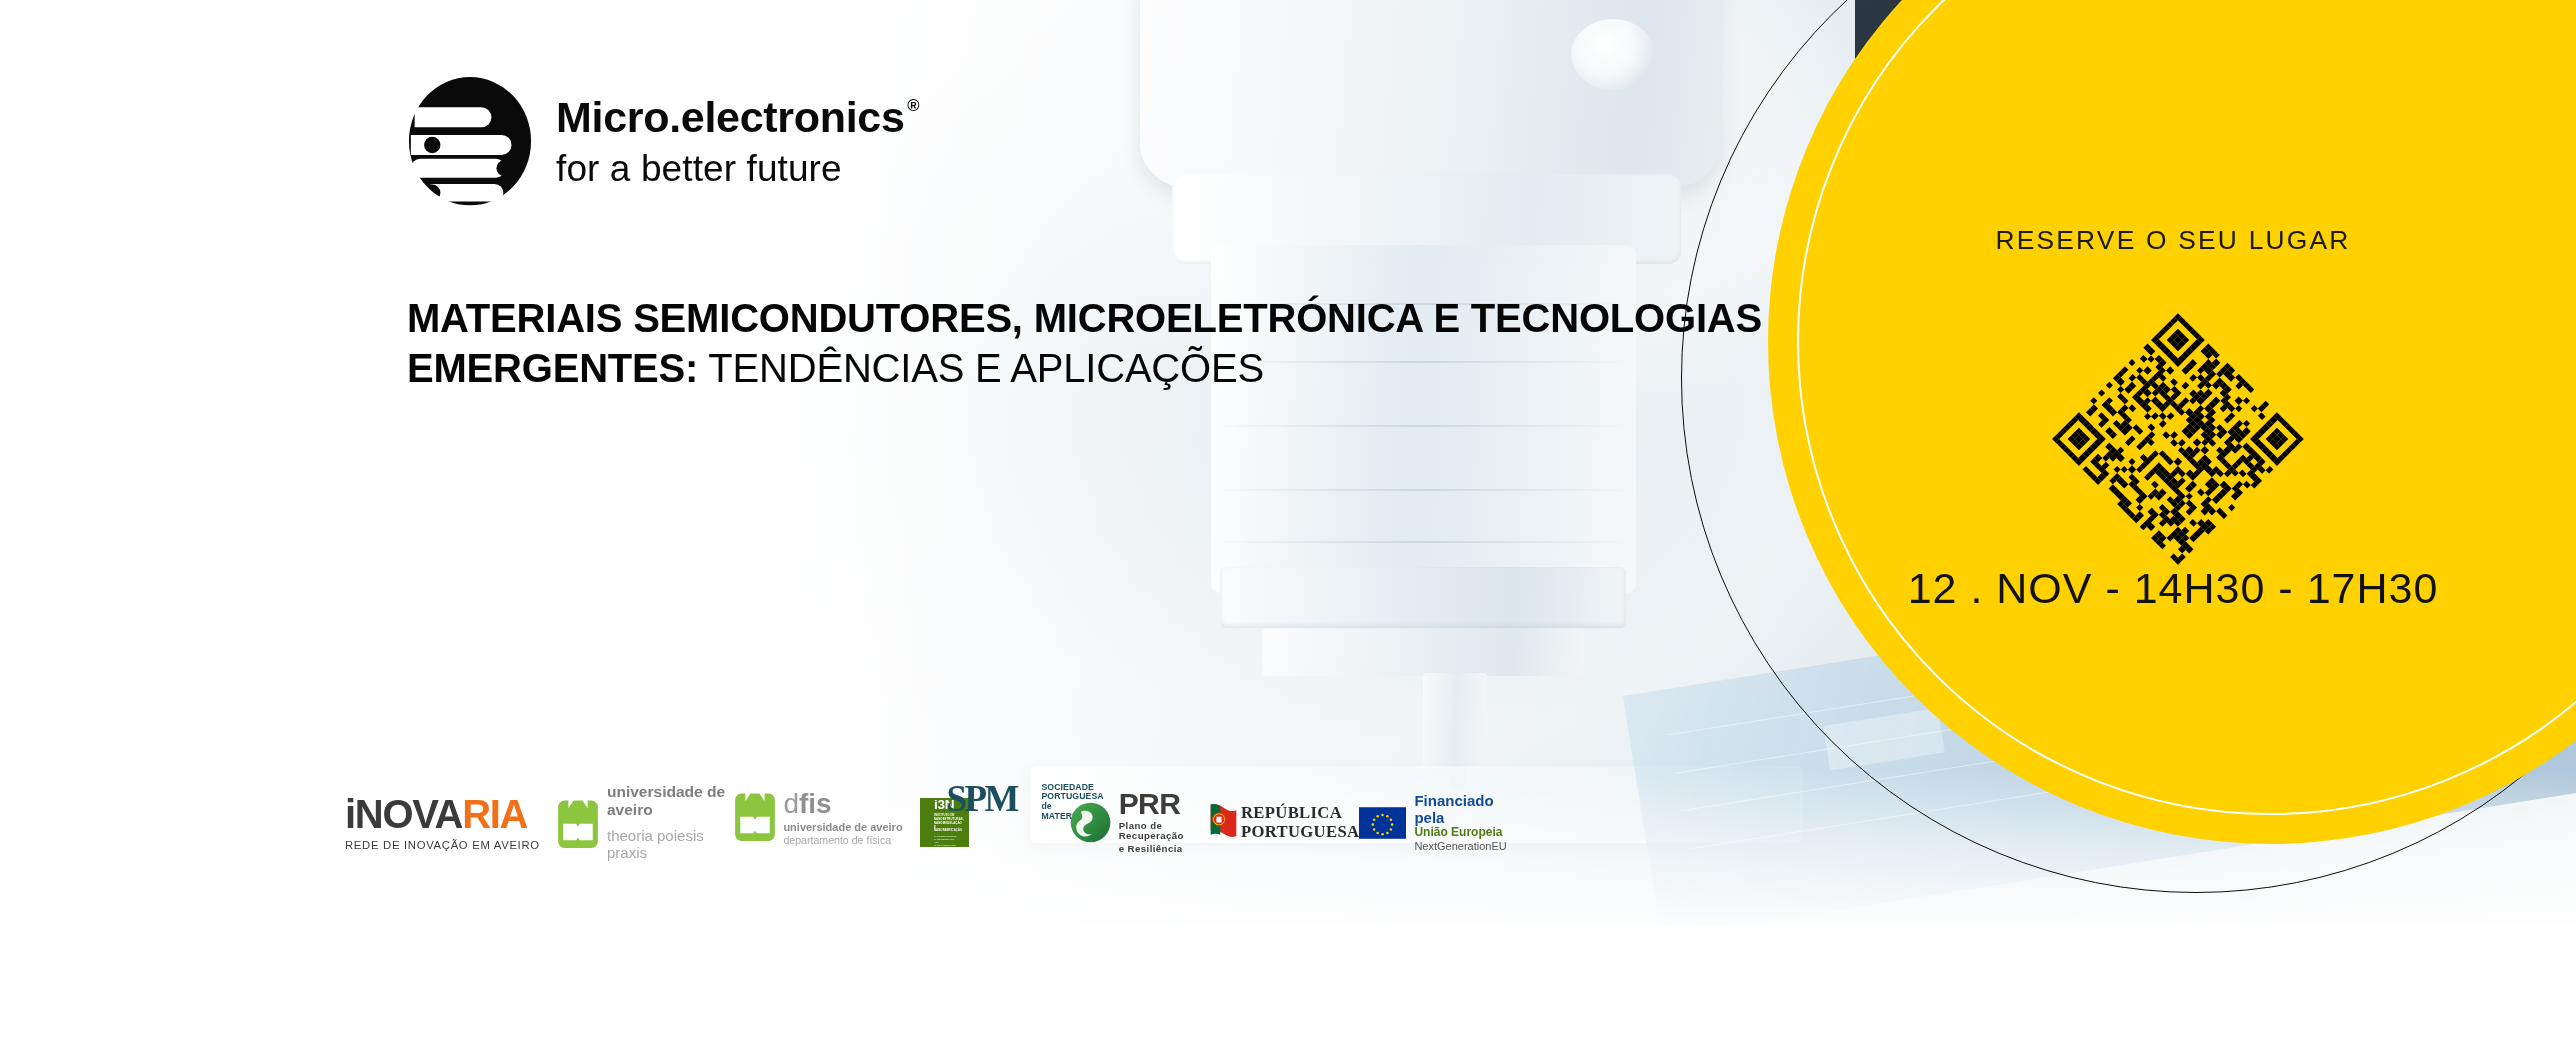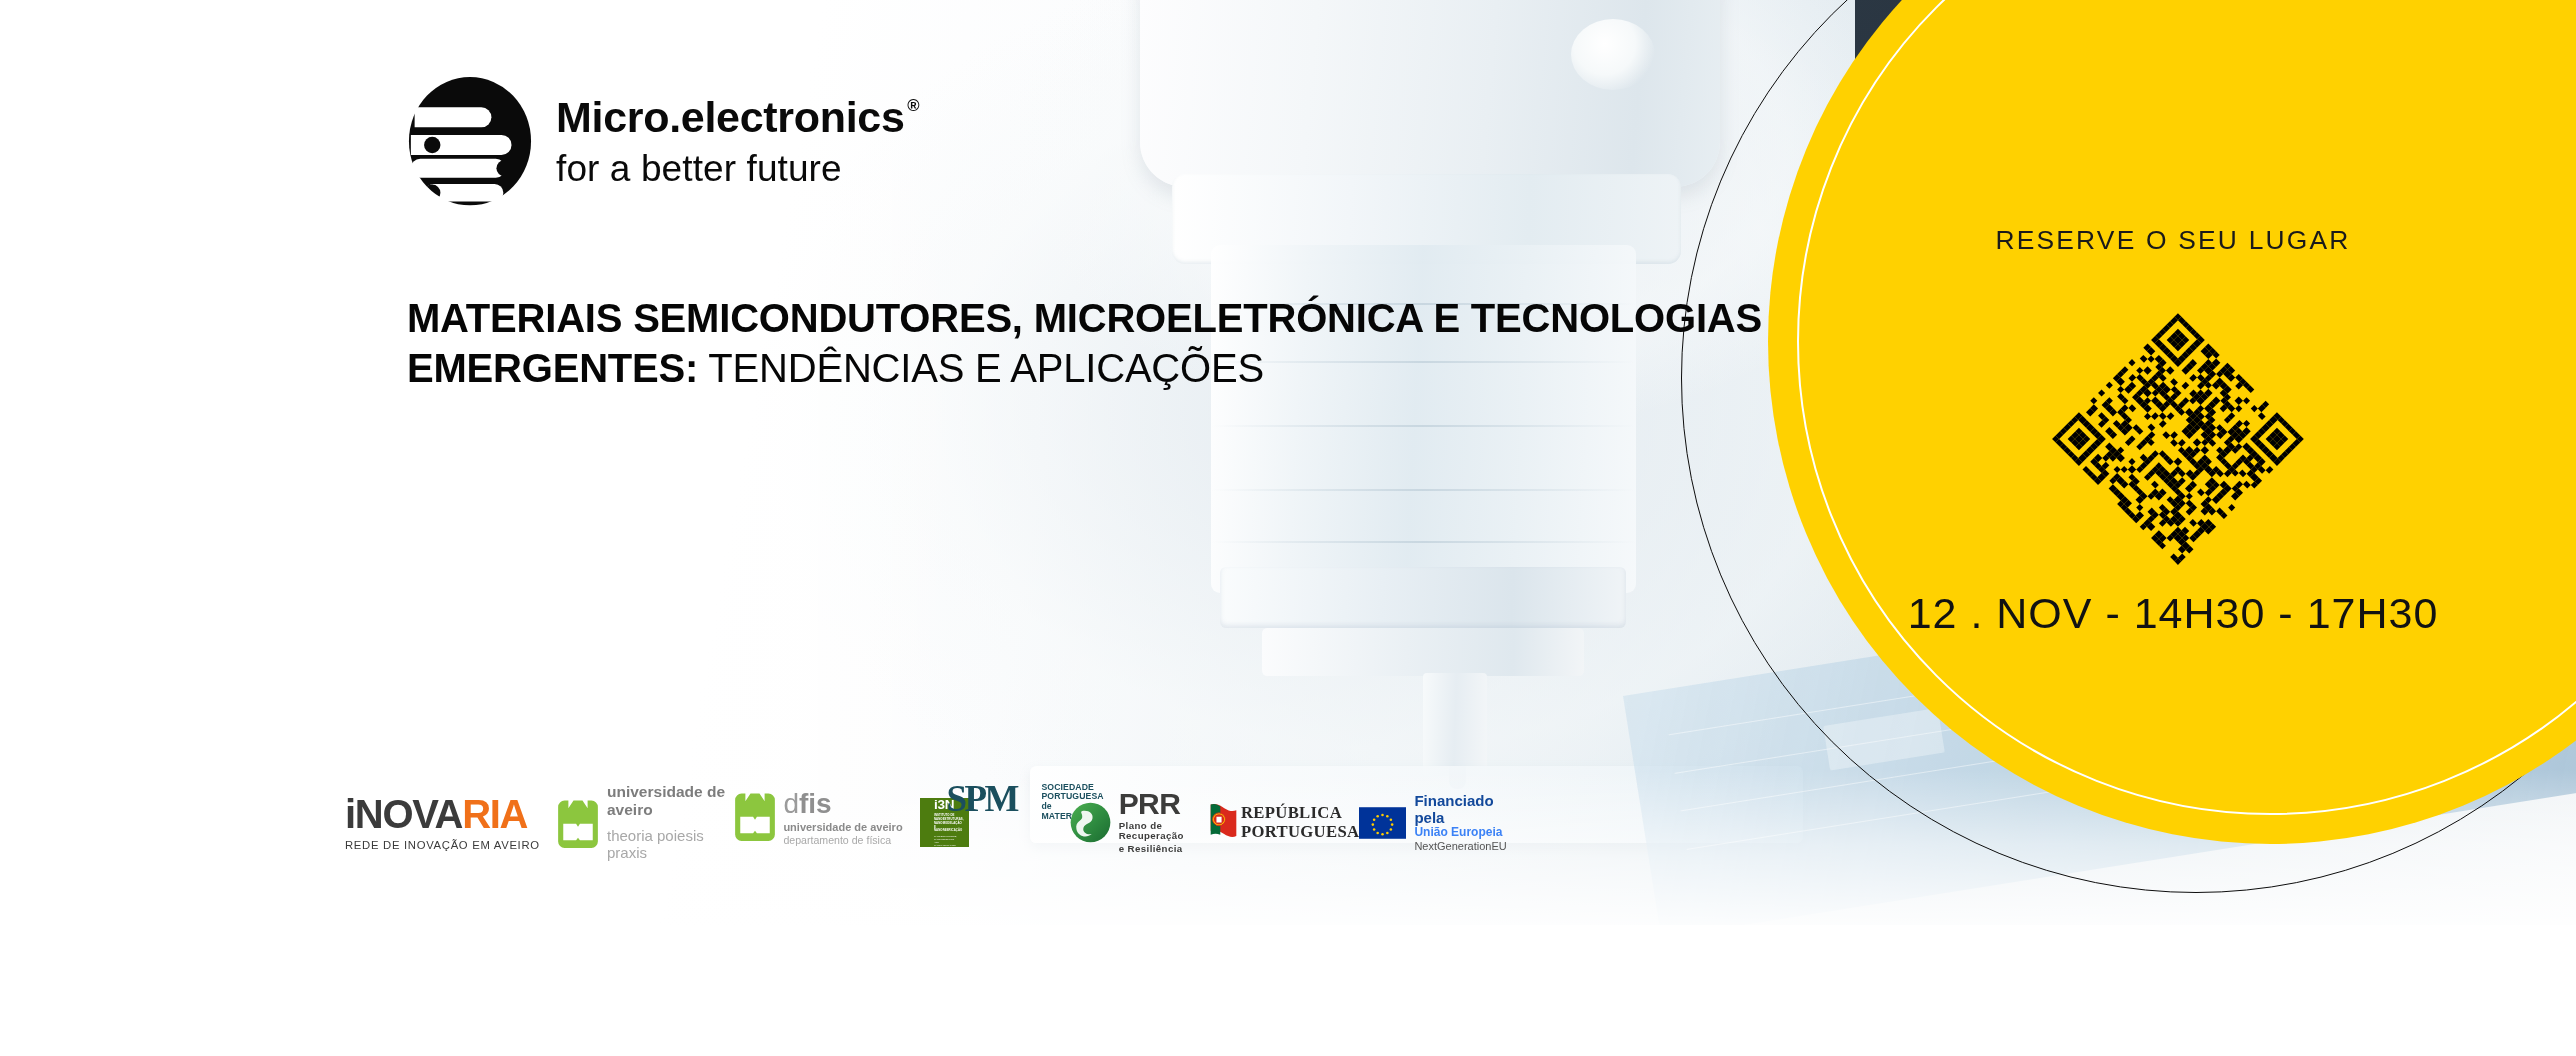--- a/index.html
+++ b/index.html
@@ -142,33 +142,33 @@
   .rp-flag{width:31px;height:41px;flex:0 0 auto;}
   .rp-txt{display:flex;flex-direction:column;line-height:1.12;
     font-family:"Liberation Serif",serif;font-weight:700;color:#2B2B2B;}
   .rp-t{font-size:16.7px;letter-spacing:0.3px;}
 
   
   .sp-eu{gap:8.4px;width:161px;}
   .eu-flag{width:47px;height:32px;flex:0 0 auto;}
   .eu-txt{display:flex;flex-direction:column;line-height:1.14;}
   .eu-t1{font-size:15px;font-weight:700;color:#13499B;}
-  .eu-t2{font-size:12px;font-weight:700;color:#3b82f6;}
+  .eu-t2{font-size:12px;font-weight:700;color:#4d7c0f;}
   .eu-t3{font-size:11px;font-weight:400;color:#555555;margin-top:0.6px;}
 
   
   .reserve{position:absolute;left:1777px;top:225px;width:792px;text-align:center;
     font-size:26.4px;font-weight:400;letter-spacing:2.2px;color:#1a1a1a;}
   .qr-wrap{position:absolute;left:2043px;top:304px;width:270px;height:270px;
     display:flex;align-items:center;justify-content:center;}
   .qr-rot{transform:rotate(45deg);}
   .qr-grid{display:grid;grid-template-columns:repeat(33,5.4px);grid-template-rows:repeat(33,5.4px);}
   .qr-grid i{display:block;}
   .qr-grid i.on{background:#000000;}
-  .datetime{position:absolute;left:1777px;top:589px;width:792px;text-align:center;
+  .datetime{position:absolute;left:1777px;top:564px;width:792px;text-align:center;
     font-size:43px;font-weight:400;letter-spacing:1px;color:#121212;}
 </style>
 </head>
 <body>
 
 <div id="poster">
 
   <div class="photo-band">
     <div class="photo-base"></div>
     <div class="mach mach-top"></div>

